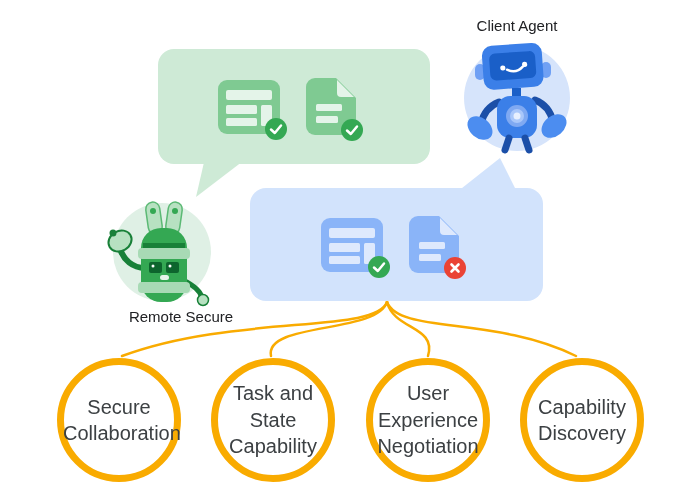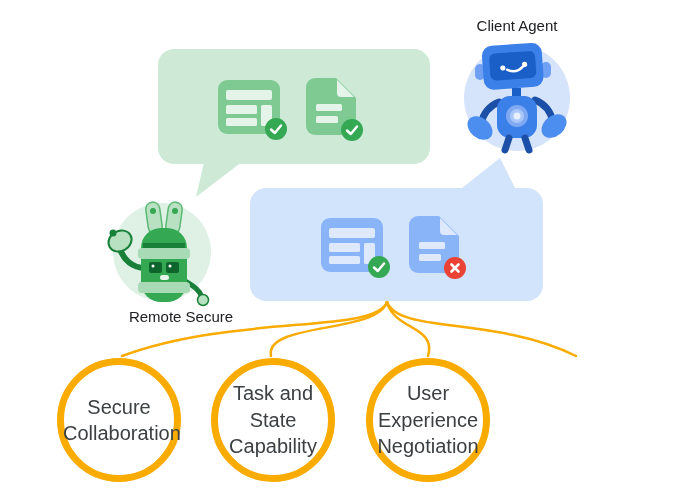--- a/index.html
+++ b/index.html
@@ -184,14 +184,17 @@
 
   <div class="feature f1">
     <span>Secure Collaboration</span>
   </div>
   <div class="feature f2">
     <span>Task and State Capability</span>
   </div>
   <div class="feature f3">
     <span>User Experience Negotiation</span>
   </div>
+  <div class="feature f4">
+    <span>Capability Discovery</span>
+  </div>
 
 </div>
 
 </body></html>

